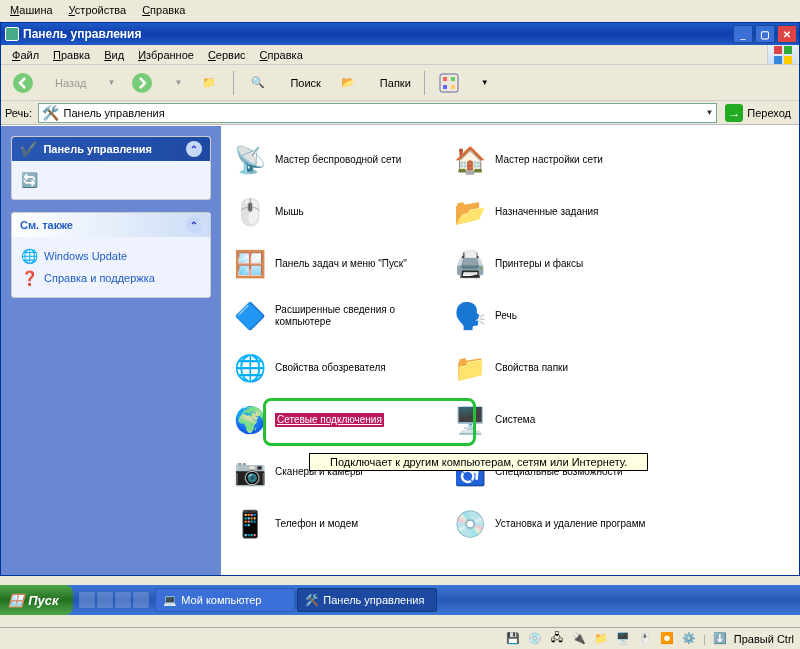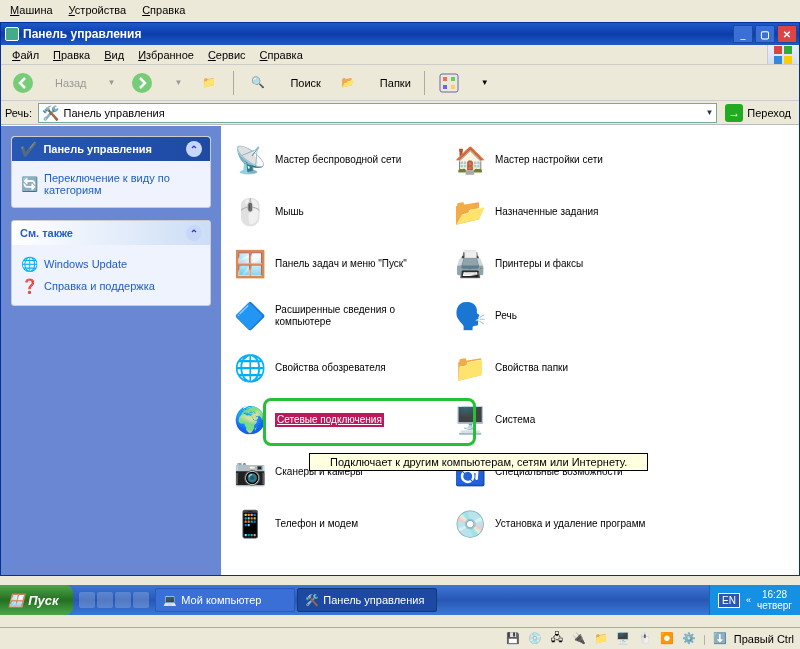--- a/index.html
+++ b/index.html
@@ -300,21 +300,20 @@
         <div class="hdr">
           <span style="display:flex;align-items:center;gap:6px">
             <span class="sm-ico">✔️</span>
             <span>Панель управления</span>
           </span>
           <span class="chev">⌃</span>
         </div>
         <div class="body">
           <div class="link">
             <span class="sm-ico">🔄</span>
-            <span>Переключение к виду по категориям</span>
           </div>
         </div>
       </div>
       <div class="side-panel">
         <div class="hdr">
           <span>См. также</span>
           <span class="chev">⌃</span>
         </div>
         <div class="body">
           <div class="link">
@@ -430,28 +429,20 @@
     <span class="ql-ico"></span>
   </div>
   <div class="task-btns">
     <div class="task-btn">
       <span>💻</span>
       <span>Мой компьютер</span>
     </div>
     <div class="task-btn active">
       <span>🛠️</span>
       <span>Панель управления</span>
-    </div>
-  </div>
-  <div class="tray">
-    <span style="background:#2857b4;padding:1px 3px;border:1px solid white;font-size:10px">EN</span>
-    <span style="font-size:9px">«</span>
-    <div class="clock">
-      <div>16:28</div>
-      <div>четверг</div>
     </div>
   </div>
 </div>
 
 <div class="vm-status">
   <span class="dev">💾</span>
   <span class="dev">💿</span>
   <span class="dev">🖧</span>
   <span class="dev">🔌</span>
   <span class="dev">📁</span>

